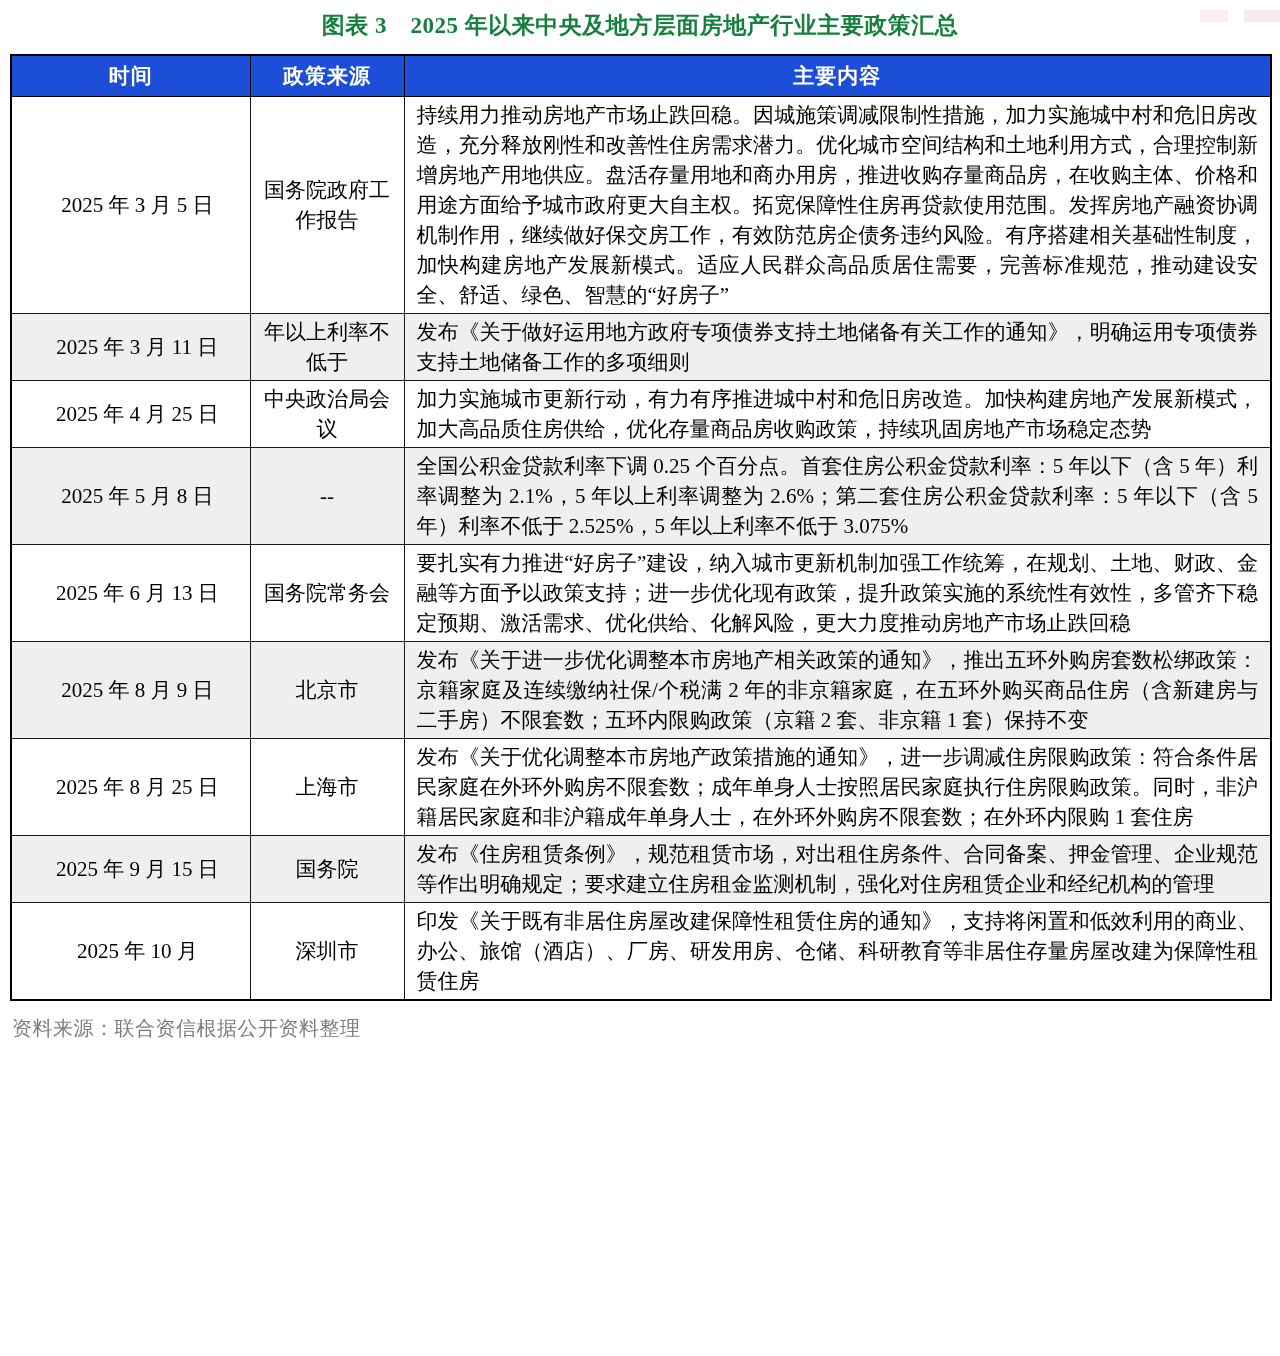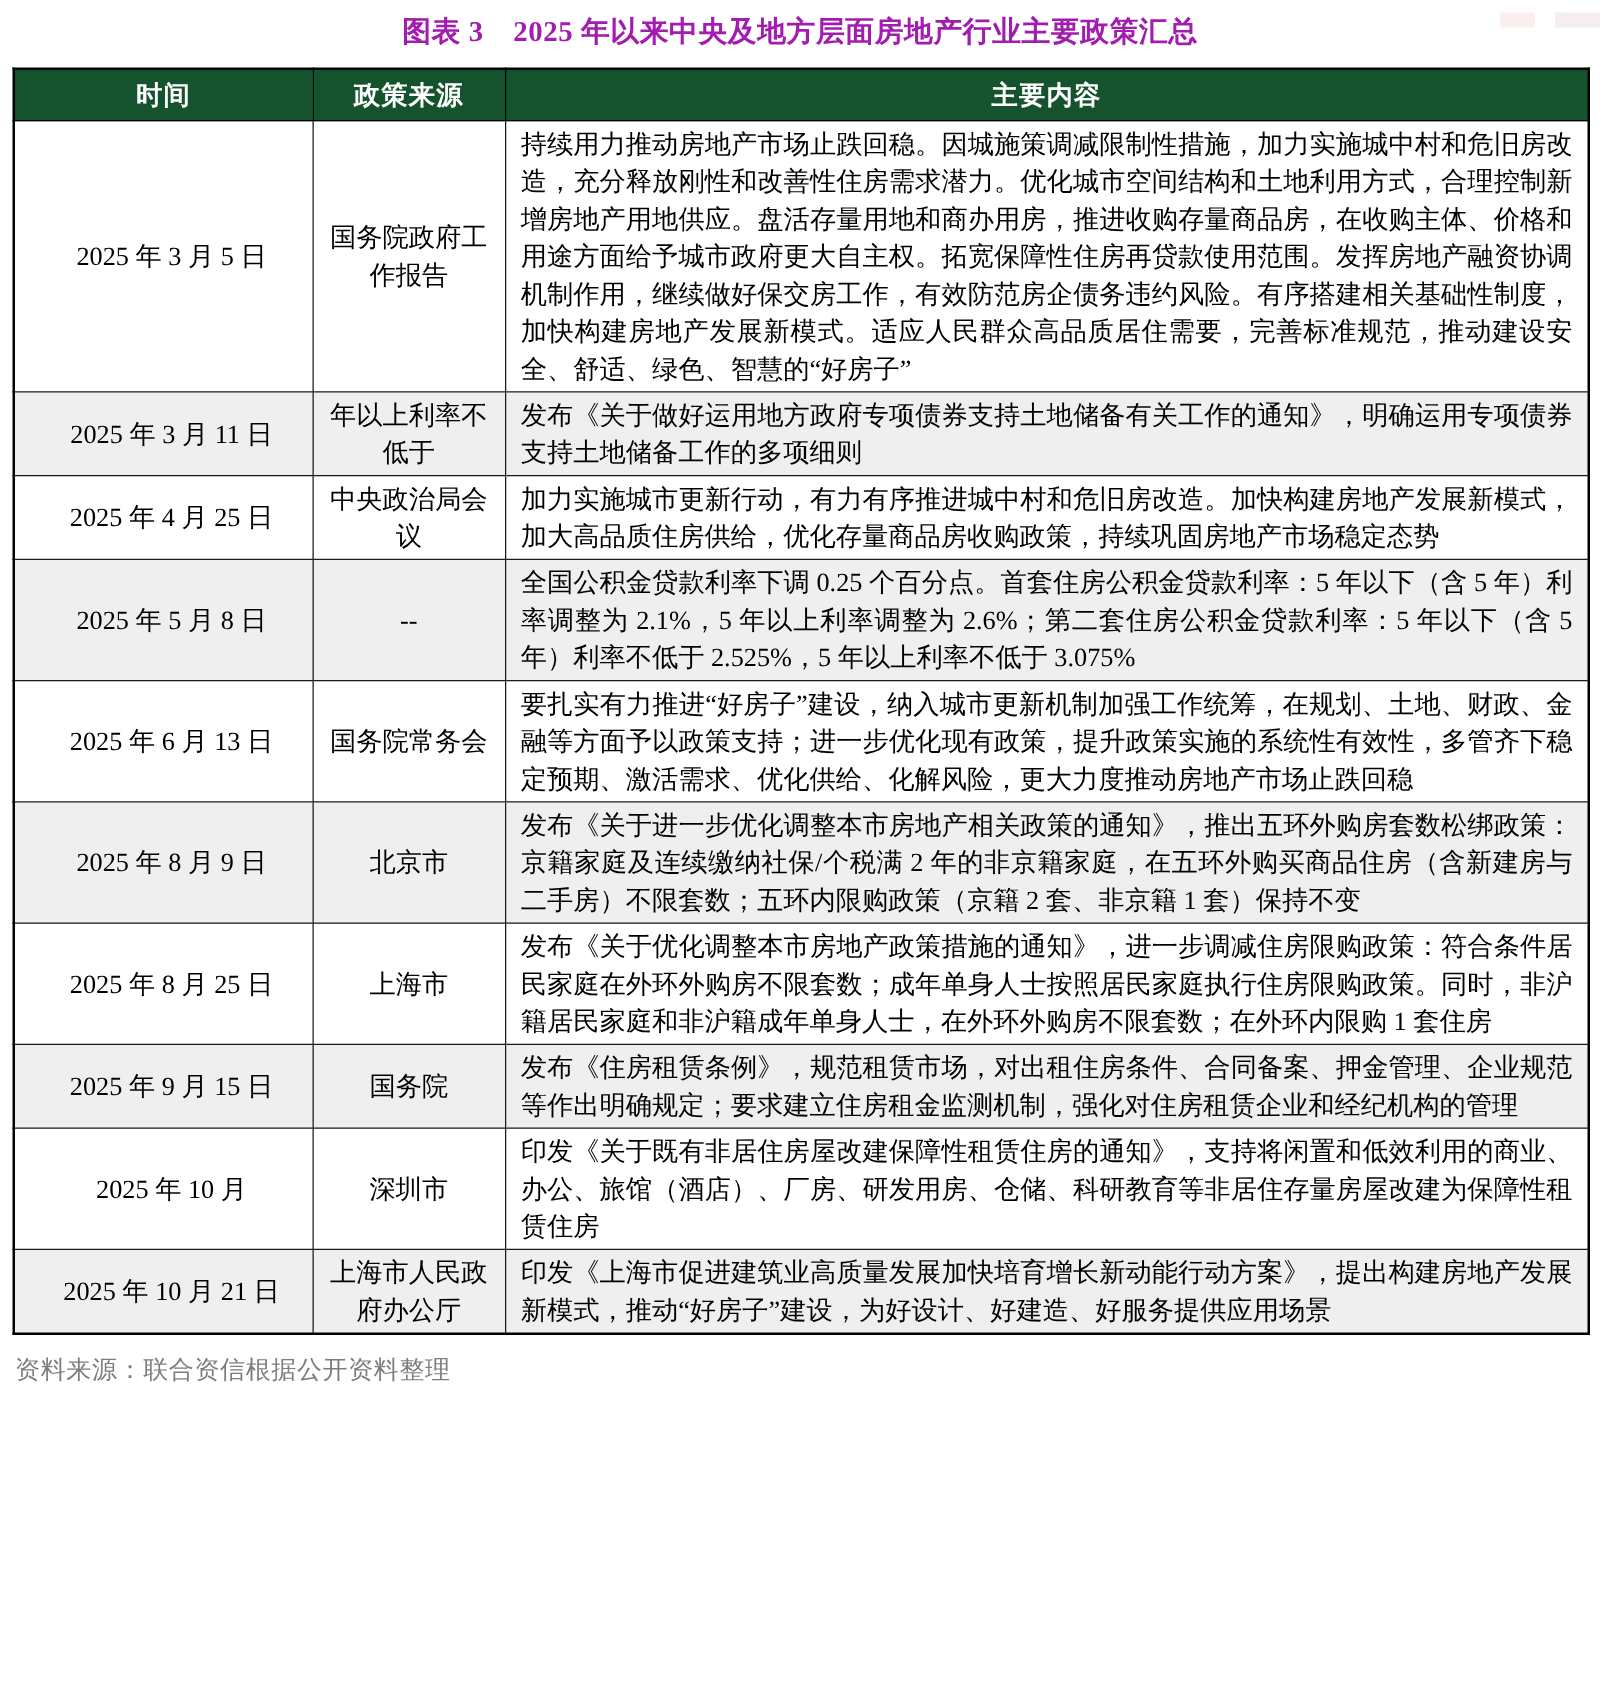--- a/index.html
+++ b/index.html
@@ -24,37 +24,37 @@
     background: linear-gradient(90deg, #f6e3e3 0 35%, transparent 35% 55%, #efe0e0 55% 100%);
     opacity: .55;
     pointer-events: none;
   }
 
   .figure-title {
     margin: 10px 0 13px 0;
     text-align: center;
     font-size: 23px;
     font-weight: bold;
-    color: #a21caf;
+    color: #15803d;
     letter-spacing: .5px;
   }
 
   table.policy-table {
     border-collapse: collapse;
     table-layout: fixed;
     width: 1260px;
     margin: 0 10px;
     border: 2px solid #000;
   }
   col.c-date    { width: 239px; }
   col.c-source  { width: 154px; }
   col.c-content { width: 867px; }
 
   .policy-table th {
-    background: #14532d;
+    background: #1d4ed8;
     color: #ffffff;
     font-size: 21px;
     font-weight: bold;
     height: 40px;
     padding: 0;
     border: 1px solid #000;
     text-align: center;
     vertical-align: middle;
     letter-spacing: 1px;
   }
@@ -150,23 +150,18 @@
       <tr>
         <td class="cell-date">2025 年 9 月 15 日</td>
         <td class="cell-source">国务院</td>
         <td class="cell-content">发布《住房租赁条例》，规范租赁市场，对出租住房条件、合同备案、押金管理、企业规范等作出明确规定；要求建立住房租金监测机制，强化对住房租赁企业和经纪机构的管理</td>
       </tr>
       <tr>
         <td class="cell-date">2025 年 10 月</td>
         <td class="cell-source">深圳市</td>
         <td class="cell-content">印发《关于既有非居住房屋改建保障性租赁住房的通知》，支持将闲置和低效利用的商业、办公、旅馆（酒店）、厂房、研发用房、仓储、科研教育等非居住存量房屋改建为保障性租赁住房</td>
       </tr>
-      <tr>
-        <td class="cell-date">2025 年 10 月 21 日</td>
-        <td class="cell-source">上海市人民政府办公厅</td>
-        <td class="cell-content">印发《上海市促进建筑业高质量发展加快培育增长新动能行动方案》，提出构建房地产发展新模式，推动“好房子”建设，为好设计、好建造、好服务提供应用场景</td>
-      </tr>
     </tbody>
   </table>
 
   <div class="source-note">资料来源：联合资信根据公开资料整理</div>
 
 </div>
 
 </body></html>

